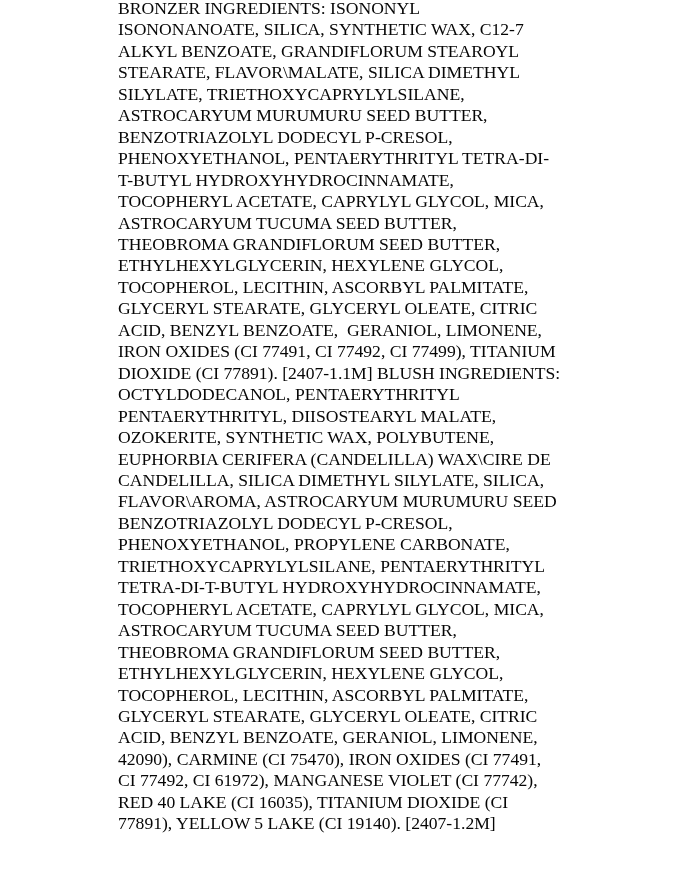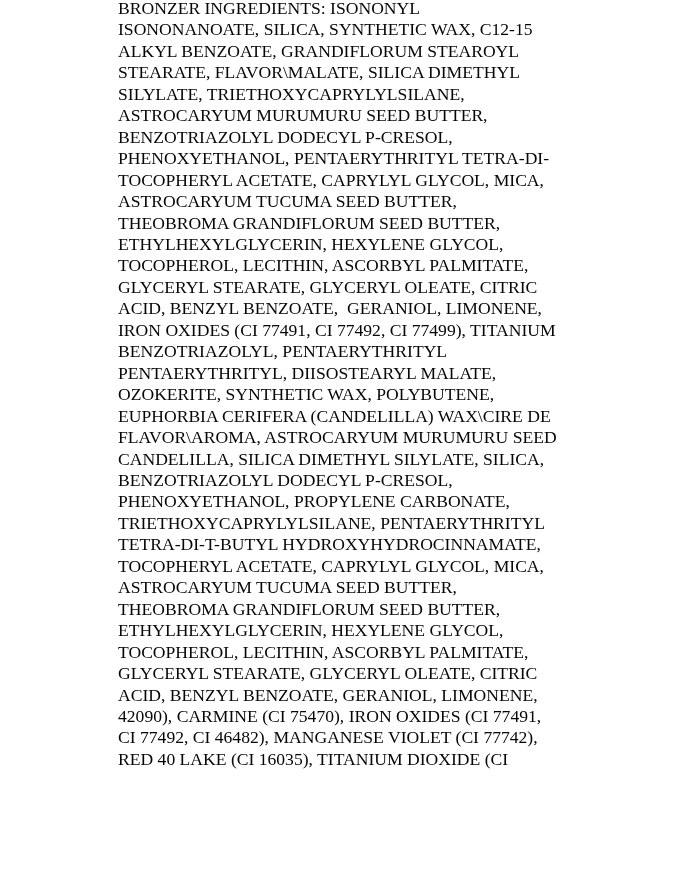--- a/index.html
+++ b/index.html
@@ -33,49 +33,52 @@
     font-weight: 400;
   }
 </style>
 </head>
 <body>
 
 <div class="page">
   <div class="text-block">
 
   <div class="line">BRONZER INGREDIENTS: ISONONYL</div>
-      <div class="line">ISONONANOATE, SILICA, SYNTHETIC WAX, C12-15</div>
+      <div class="line">ISONONANOATE, SILICA, SYNTHETIC WAX, C12-7</div>
       <div class="line">ALKYL BENZOATE, GRANDIFLORUM STEAROYL</div>
       <div class="line">STEARATE, FLAVOR\MALATE, SILICA DIMETHYL</div>
       <div class="line">SILYLATE, TRIETHOXYCAPRYLYLSILANE,</div>
       <div class="line">ASTROCARYUM MURUMURU SEED BUTTER,</div>
       <div class="line">BENZOTRIAZOLYL DODECYL P-CRESOL,</div>
       <div class="line">PHENOXYETHANOL, PENTAERYTHRITYL TETRA-DI-</div>
+      <div class="line">T-BUTYL HYDROXYHYDROCINNAMATE,</div>
       <div class="line">TOCOPHERYL ACETATE, CAPRYLYL GLYCOL, MICA,</div>
       <div class="line">ASTROCARYUM TUCUMA SEED BUTTER,</div>
       <div class="line">THEOBROMA GRANDIFLORUM SEED BUTTER,</div>
       <div class="line">ETHYLHEXYLGLYCERIN, HEXYLENE GLYCOL,</div>
       <div class="line">TOCOPHEROL, LECITHIN, ASCORBYL PALMITATE,</div>
       <div class="line">GLYCERYL STEARATE, GLYCERYL OLEATE, CITRIC</div>
       <div class="line">ACID, BENZYL BENZOATE,  GERANIOL, LIMONENE,</div>
       <div class="line">IRON OXIDES (CI 77491, CI 77492, CI 77499), TITANIUM</div>
-      <div class="line">BENZOTRIAZOLYL, PENTAERYTHRITYL</div>
+      <div class="line">DIOXIDE (CI 77891). [2407-1.1M] BLUSH INGREDIENTS:</div>
+      <div class="line">OCTYLDODECANOL, PENTAERYTHRITYL</div>
       <div class="line">PENTAERYTHRITYL, DIISOSTEARYL MALATE,</div>
       <div class="line">OZOKERITE, SYNTHETIC WAX, POLYBUTENE,</div>
       <div class="line">EUPHORBIA CERIFERA (CANDELILLA) WAX\CIRE DE</div>
+      <div class="line">CANDELILLA, SILICA DIMETHYL SILYLATE, SILICA,</div>
       <div class="line">FLAVOR\AROMA, ASTROCARYUM MURUMURU SEED</div>
-      <div class="line">CANDELILLA, SILICA DIMETHYL SILYLATE, SILICA,</div>
       <div class="line">BENZOTRIAZOLYL DODECYL P-CRESOL,</div>
       <div class="line">PHENOXYETHANOL, PROPYLENE CARBONATE,</div>
       <div class="line">TRIETHOXYCAPRYLYLSILANE, PENTAERYTHRITYL</div>
       <div class="line">TETRA-DI-T-BUTYL HYDROXYHYDROCINNAMATE,</div>
       <div class="line">TOCOPHERYL ACETATE, CAPRYLYL GLYCOL, MICA,</div>
       <div class="line">ASTROCARYUM TUCUMA SEED BUTTER,</div>
       <div class="line">THEOBROMA GRANDIFLORUM SEED BUTTER,</div>
       <div class="line">ETHYLHEXYLGLYCERIN, HEXYLENE GLYCOL,</div>
       <div class="line">TOCOPHEROL, LECITHIN, ASCORBYL PALMITATE,</div>
       <div class="line">GLYCERYL STEARATE, GLYCERYL OLEATE, CITRIC</div>
       <div class="line">ACID, BENZYL BENZOATE, GERANIOL, LIMONENE,</div>
       <div class="line">42090), CARMINE (CI 75470), IRON OXIDES (CI 77491,</div>
-      <div class="line">CI 77492, CI 46482), MANGANESE VIOLET (CI 77742),</div>
+      <div class="line">CI 77492, CI 61972), MANGANESE VIOLET (CI 77742),</div>
       <div class="line">RED 40 LAKE (CI 16035), TITANIUM DIOXIDE (CI</div>
+      <div class="line">77891), YELLOW 5 LAKE (CI 19140). [2407-1.2M]</div>
     </div>
 </div>
 
 </body></html>

